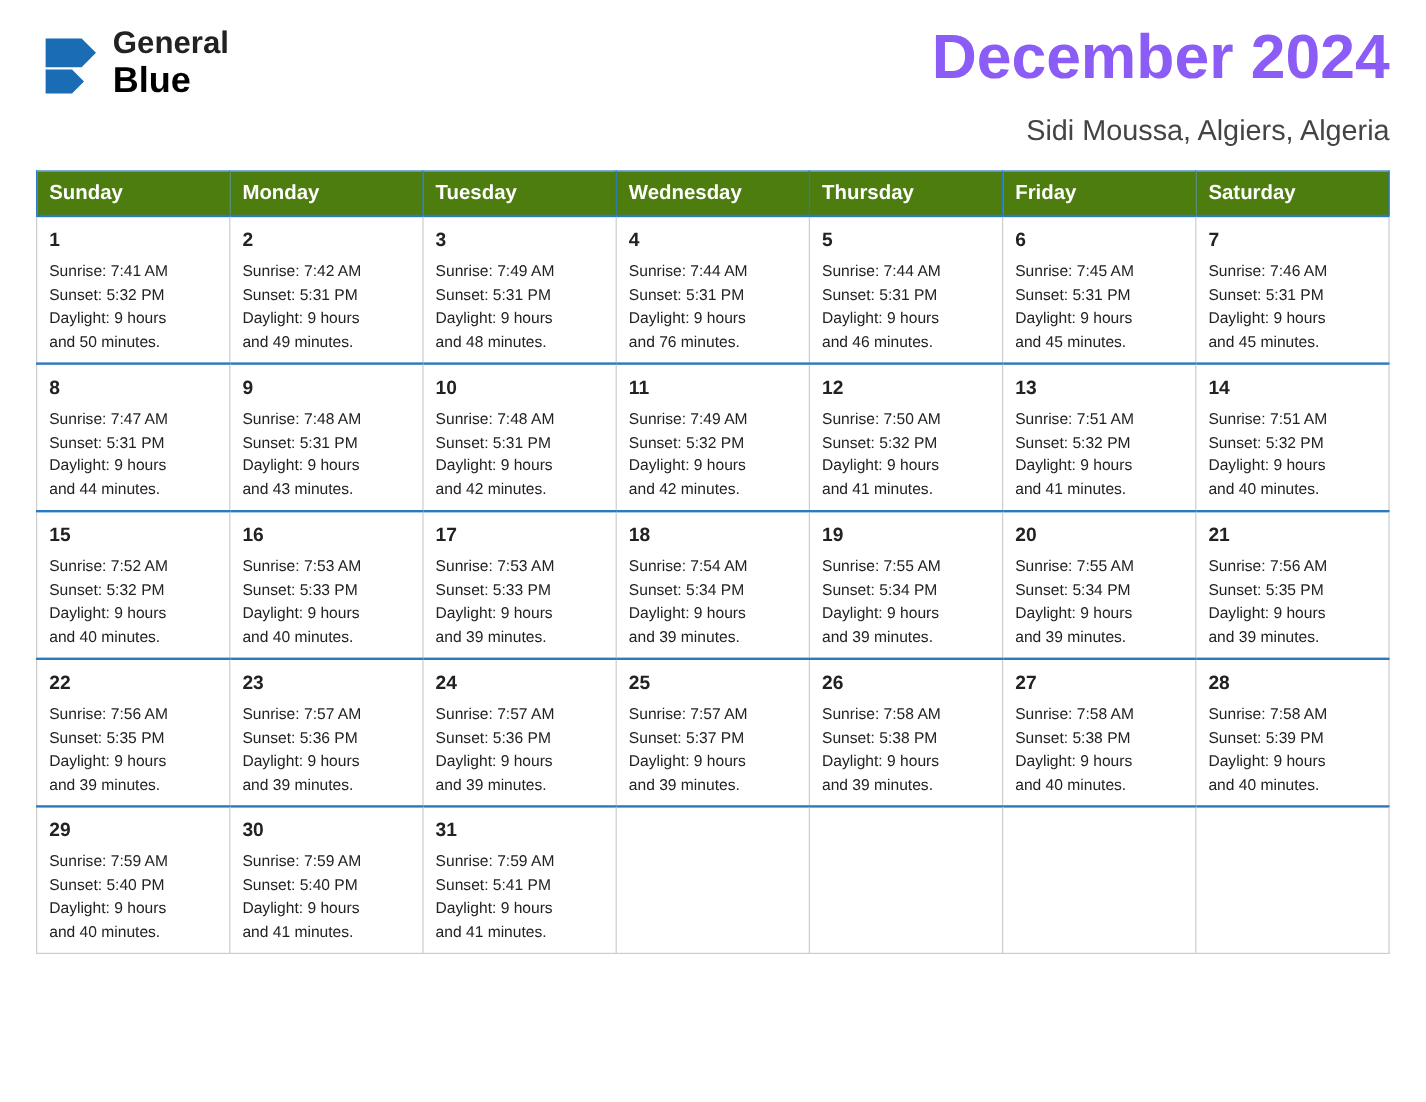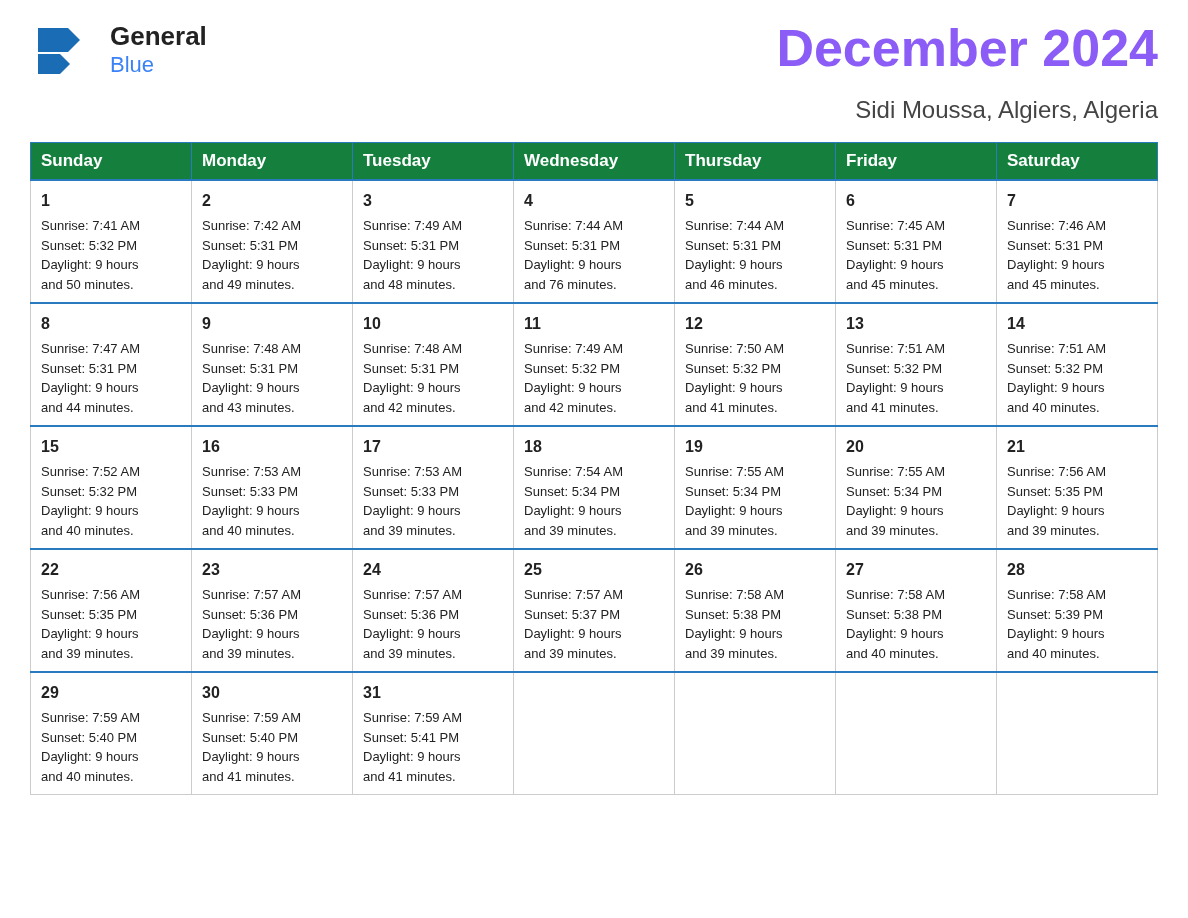--- a/index.html
+++ b/index.html
@@ -30,21 +30,21 @@
       font-size: 24px;
       color: #444;
       margin-top: 19px;
     }
     .calendar-table {
       width: 100%;
       border-collapse: collapse;
       margin-top: 4px;
     }
     .calendar-table th {
-      background-color: #15803d;
+      background-color: #4d7c0f;
       color: #fff;
       font-size: 17px;
       font-weight: bold;
       padding: 8px 10px;
       text-align: left;
       border: 1px solid #2a7abf;
     }
     .calendar-table td {
       vertical-align: top;
       padding: 8px 10px;
@@ -78,31 +78,31 @@
       flex-direction: column;
       justify-content: center;
     }
     .logo-general {
       font-size: 26px;
       font-weight: bold;
       color: #222;
       letter-spacing: 0;
     }
     .logo-blue-word {
-      font-size: 22px;
-      font-weight: normal;
-      color: #3b82f6;
+      font-size: 30px;
+      font-weight: bold;
+      color: #000000;
     }
   </style>
 </head>
 <body>
 
 <div class="header">
   <div class="logo-wrapper">
-    <div style="display:flex;align-items:center;gap:22px;">
+    <div style="display:flex;align-items:center;gap:6px;">
       <svg width="58" height="58" viewBox="0 0 58 58">
 
         <polygon points="8,8 38,8 50,20 38,32 8,32" fill="#1a6cb5"></polygon>
         <polygon points="8,34 30,34 40,44 30,54 8,54" fill="#1a6cb5"></polygon>
       </svg>
       <div class="logo-text-block">
         <span class="logo-general">General</span>
         <span class="logo-blue-word">Blue</span>
       </div>
     </div>

